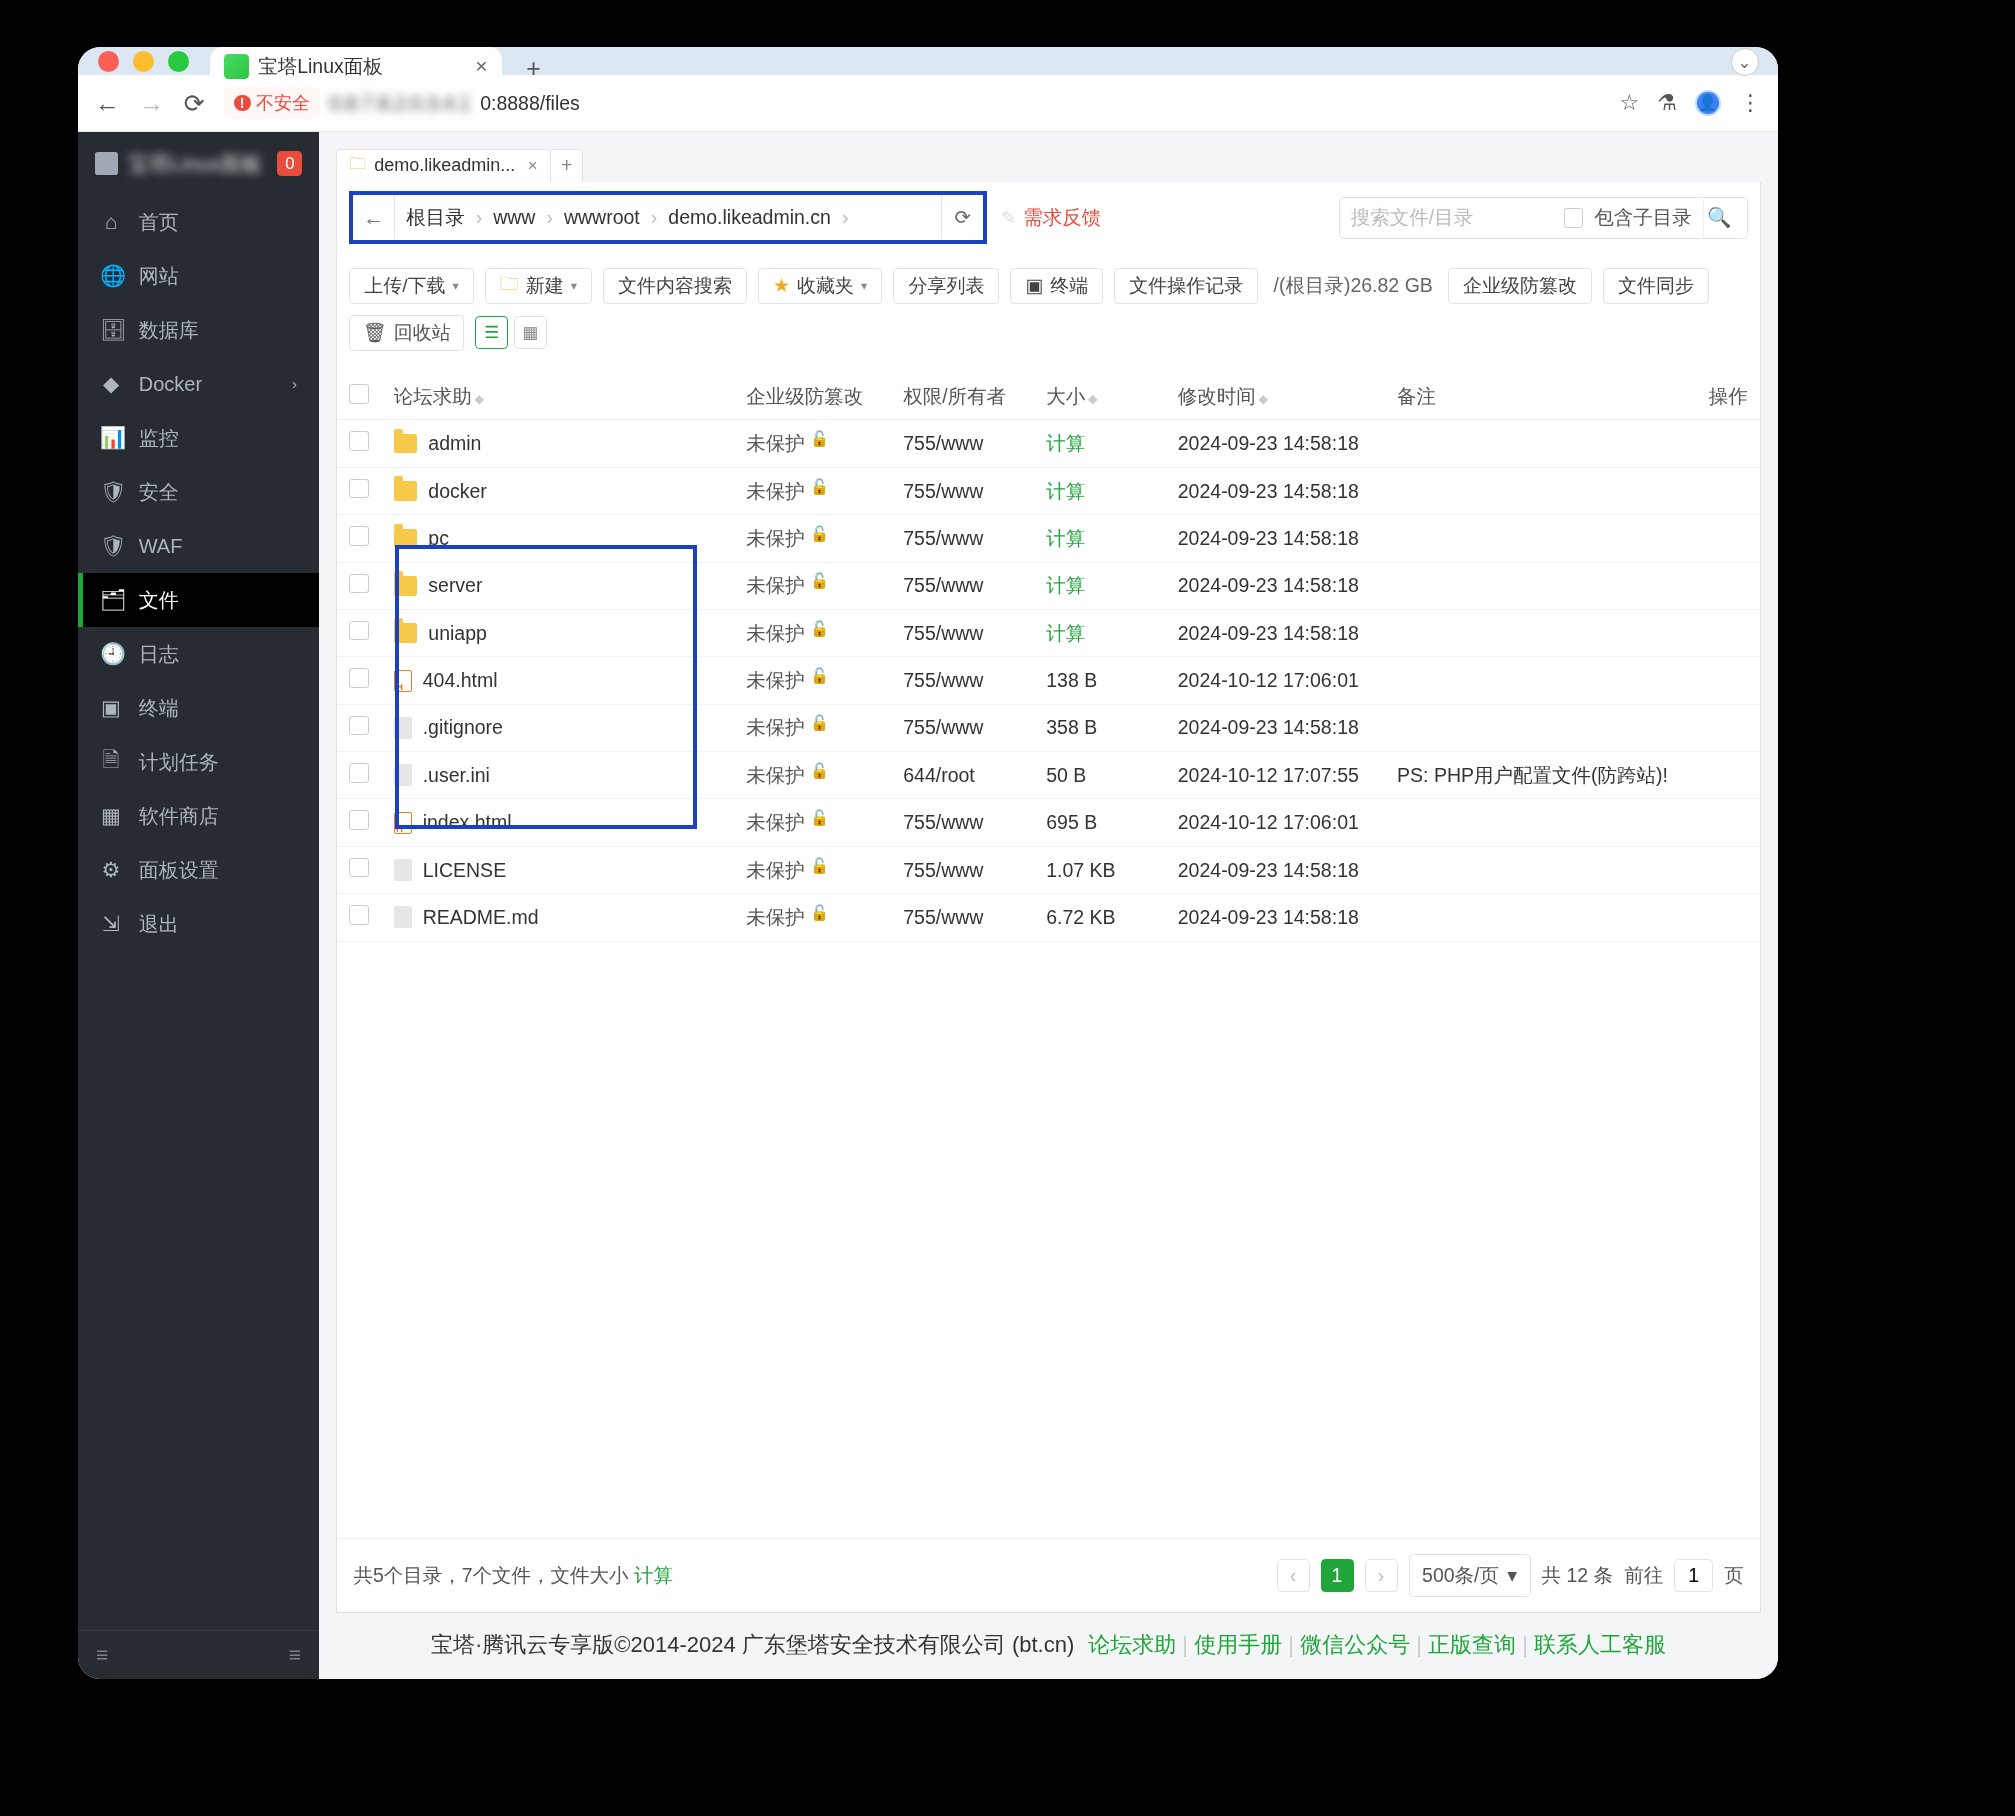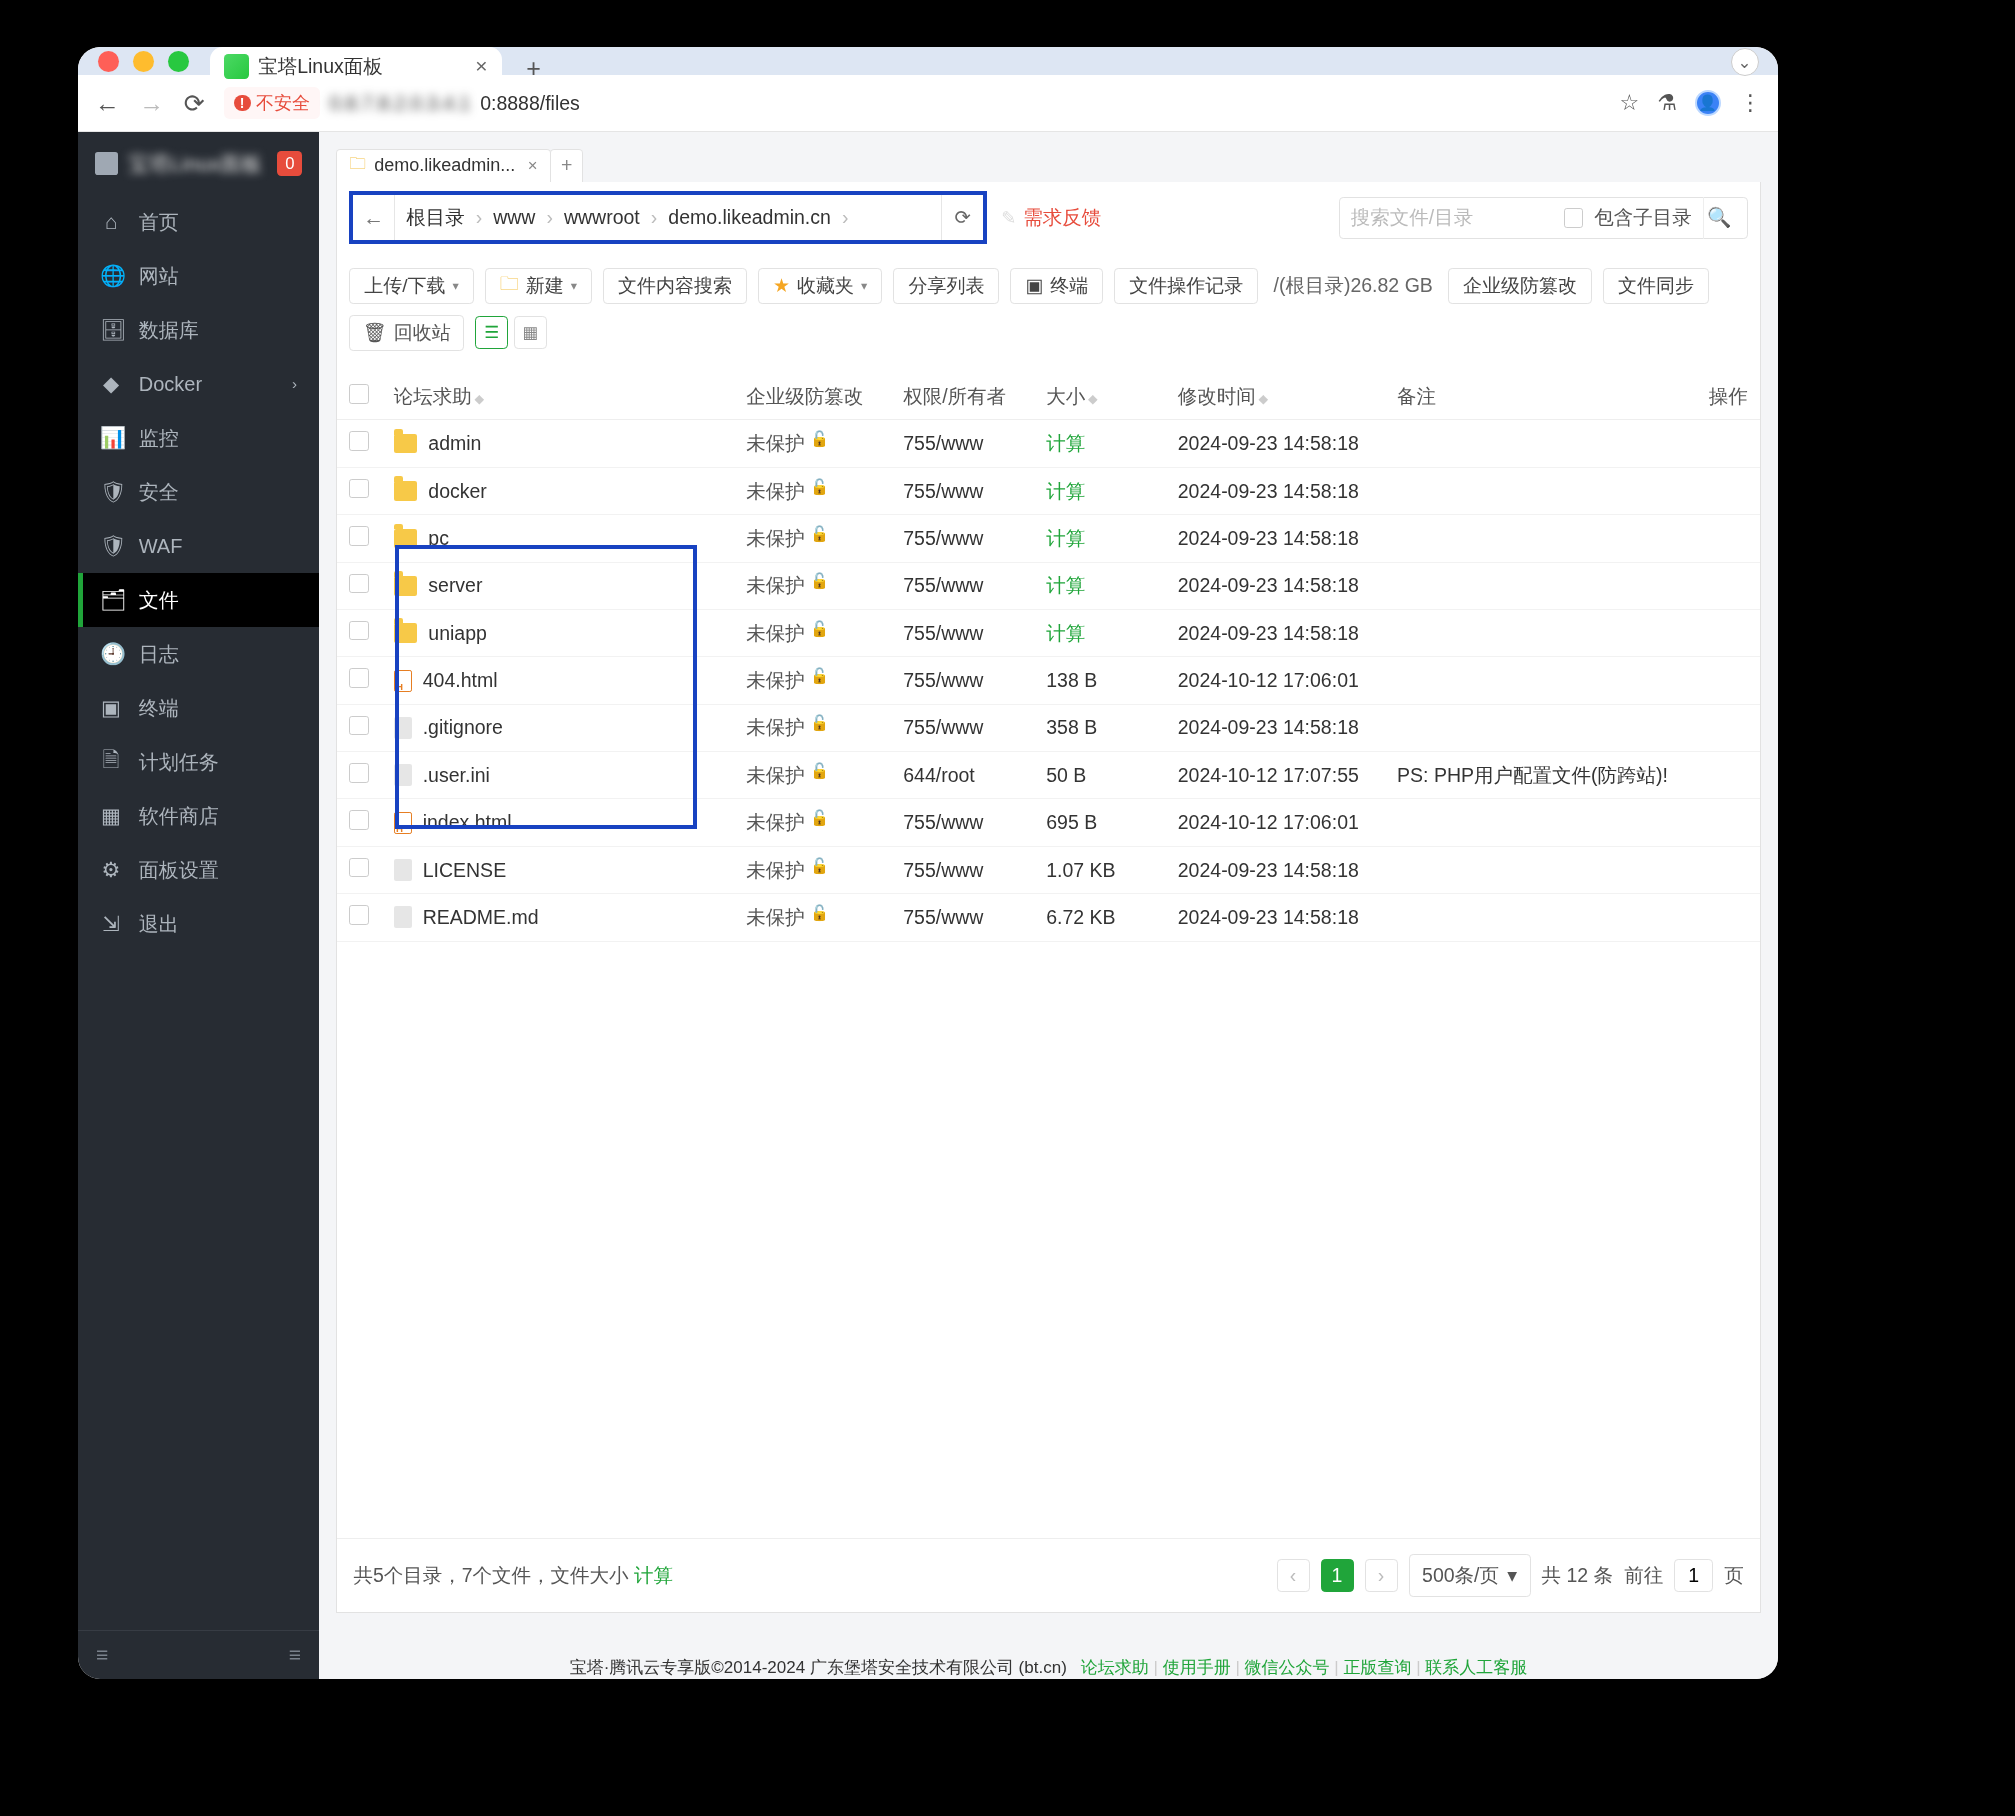--- a/index.html
+++ b/index.html
@@ -116,21 +116,21 @@
   
   .pager-row{display:flex;align-items:center;padding:15.3px 16.7px;border-top:0.7px solid #eee;gap:14px;font-size:19.5px;color:#555}
   .pager-row .sum .calc{color:#20a53a}
   .pg{margin-left:auto;display:flex;align-items:center;gap:11px}
   .pg-btn{width:33px;height:33px;border:0.7px solid #e2e2e2;border-radius:4.2px;display:flex;align-items:center;justify-content:center;background:#fff;color:#bbb}
   .pg-btn.active{background:#20a53a;color:#fff;border-color:#20a53a}
   .pg-sel{border:0.7px solid #e2e2e2;border-radius:4.2px;padding:7px 12.5px;background:#fff;display:flex;align-items:center;gap:8.3px}
   .pg-input{width:39px;height:33px;border:0.7px solid #e2e2e2;border-radius:4.2px;text-align:center;font-size:19.5px}
 
   
-  .btm{height:49px;display:flex;align-items:flex-end;justify-content:center;gap:14px;font-size:17px;color:#333}
+  .btm{height:49px;display:flex;align-items:flex-start;justify-content:center;gap:14px;font-size:22px;color:#333}
   .btm a{color:#20a53a;text-decoration:none}
   .btm .sep{color:#ccc}
 </style>
 </head>
 <body>
 
 <div class="window">
 
   <div class="mac-bar">
     <div class="mac-dots">

